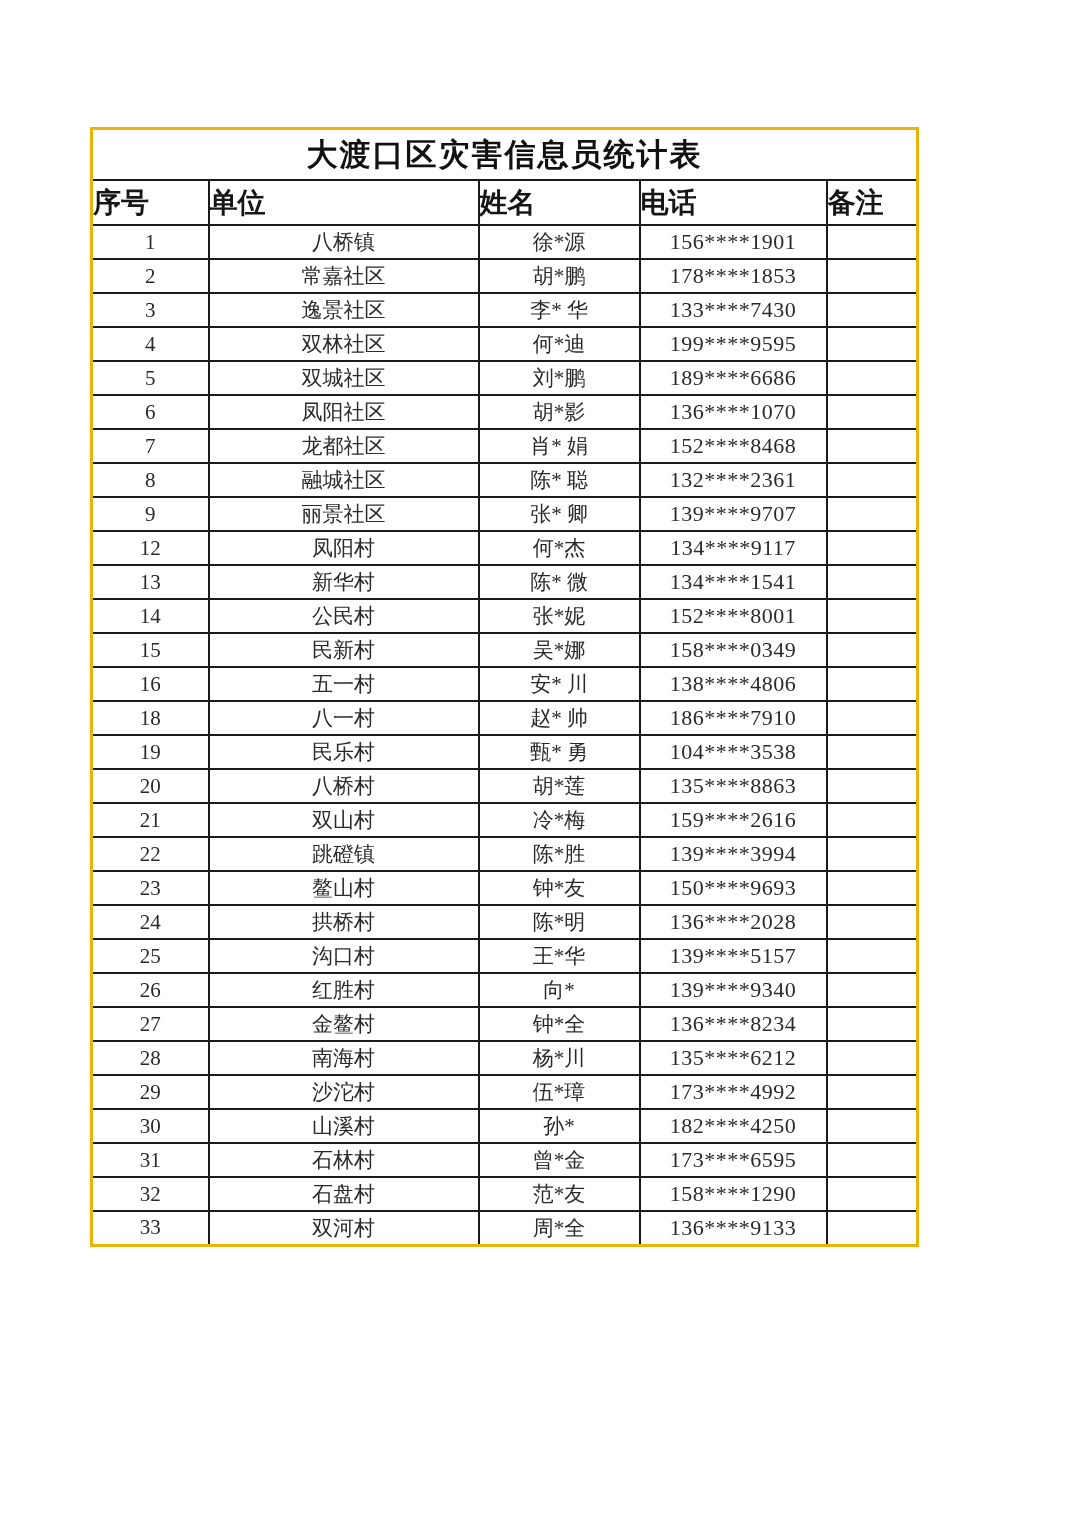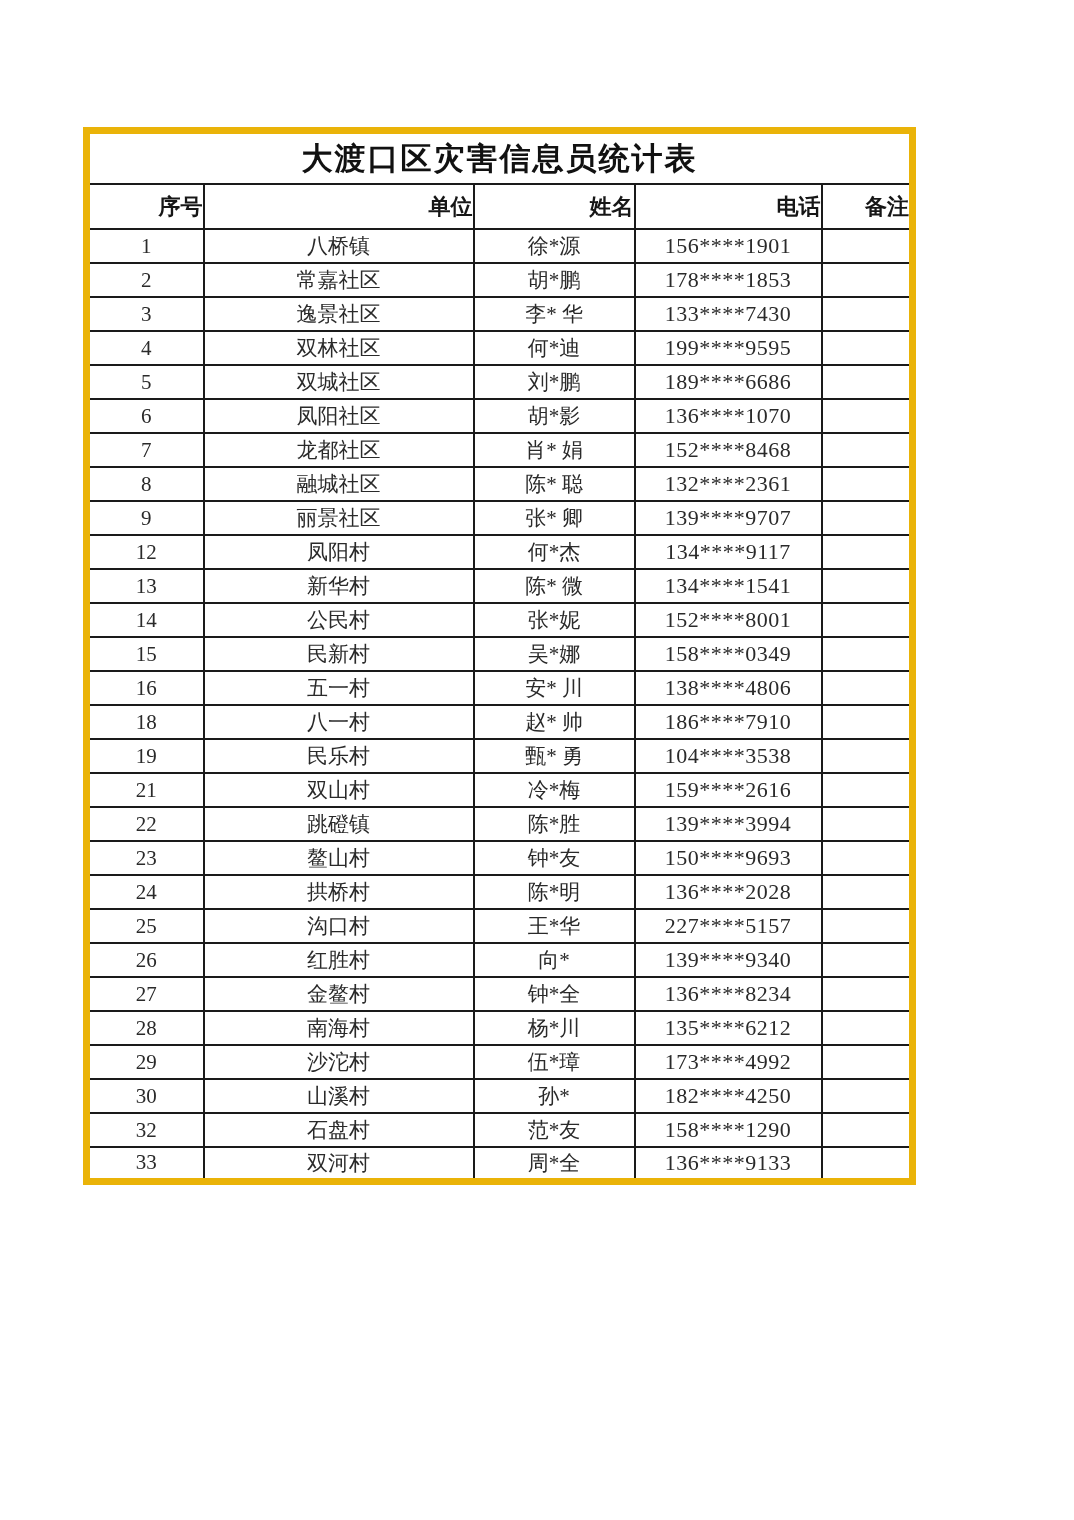--- a/index.html
+++ b/index.html
@@ -11,48 +11,48 @@
     position: relative;
     width: 1074px;
     height: 1520px;
     background: #ffffff;
     font-family: "Liberation Serif", "DejaVu Serif", serif;
     color: #1f1f1f;
     overflow: hidden;
   }
   table.stat {
     position: absolute;
-    left: 83px;
+    left: 90px;
     top: 127px;
     width: 826px;
     border-collapse: collapse;
     table-layout: fixed;
-    border: 7px solid #eab308;
+    border: 3px solid #eab308;
   }
   table.stat th,
   table.stat td {
     border: 2px solid #1a1a1a;
     padding: 0;
     overflow: hidden;
     white-space: nowrap;
     vertical-align: middle;
   }
   .title-cell {
     height: 49px;
     font-size: 31px;
     font-weight: bold;
     text-align: center;
     letter-spacing: 2px;
     color: #111111;
   }
   th.colhead {
     height: 43px;
-    font-size: 22px;
+    font-size: 28px;
     font-weight: bold;
-    text-align: right;
+    text-align: left;
     color: #161616;
   }
   table.stat tbody tr {
     height: 34px;
   }
   table.stat tbody td {
     font-size: 21px;
     text-align: center;
     color: #2a2a2a;
   }
@@ -193,20 +193,27 @@
           <td></td>
         </tr>
         <tr>
           <td>19</td>
           <td>民乐村</td>
           <td>甄* 勇</td>
           <td class="phone-col">104****3538</td>
           <td></td>
         </tr>
         <tr>
+          <td>20</td>
+          <td>八桥村</td>
+          <td>胡*莲</td>
+          <td class="phone-col">135****8863</td>
+          <td></td>
+        </tr>
+        <tr>
           <td>21</td>
           <td>双山村</td>
           <td>冷*梅</td>
           <td class="phone-col">159****2616</td>
           <td></td>
         </tr>
         <tr>
           <td>22</td>
           <td>跳磴镇</td>
           <td>陈*胜</td>
@@ -224,21 +231,21 @@
           <td>24</td>
           <td>拱桥村</td>
           <td>陈*明</td>
           <td class="phone-col">136****2028</td>
           <td></td>
         </tr>
         <tr>
           <td>25</td>
           <td>沟口村</td>
           <td>王*华</td>
-          <td class="phone-col">227****5157</td>
+          <td class="phone-col">139****5157</td>
           <td></td>
         </tr>
         <tr>
           <td>26</td>
           <td>红胜村</td>
           <td>向*</td>
           <td class="phone-col">139****9340</td>
           <td></td>
         </tr>
         <tr>
@@ -260,20 +267,27 @@
           <td>沙沱村</td>
           <td>伍*璋</td>
           <td class="phone-col">173****4992</td>
           <td></td>
         </tr>
         <tr>
           <td>30</td>
           <td>山溪村</td>
           <td>孙*</td>
           <td class="phone-col">182****4250</td>
+          <td></td>
+        </tr>
+        <tr>
+          <td>31</td>
+          <td>石林村</td>
+          <td>曾*金</td>
+          <td class="phone-col">173****6595</td>
           <td></td>
         </tr>
         <tr>
           <td>32</td>
           <td>石盘村</td>
           <td>范*友</td>
           <td class="phone-col">158****1290</td>
           <td></td>
         </tr>
         <tr>

